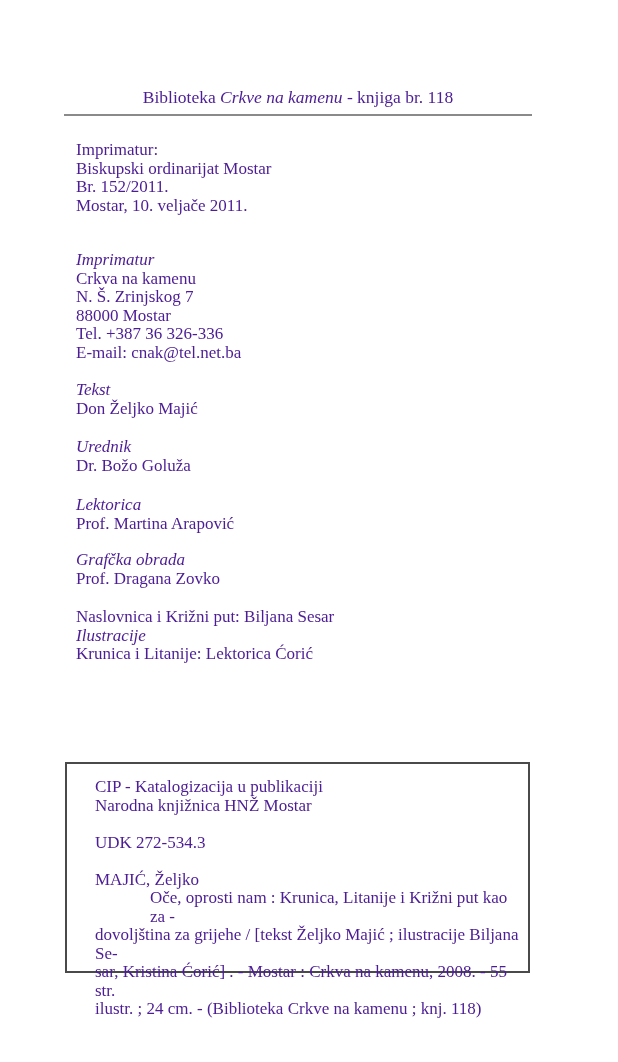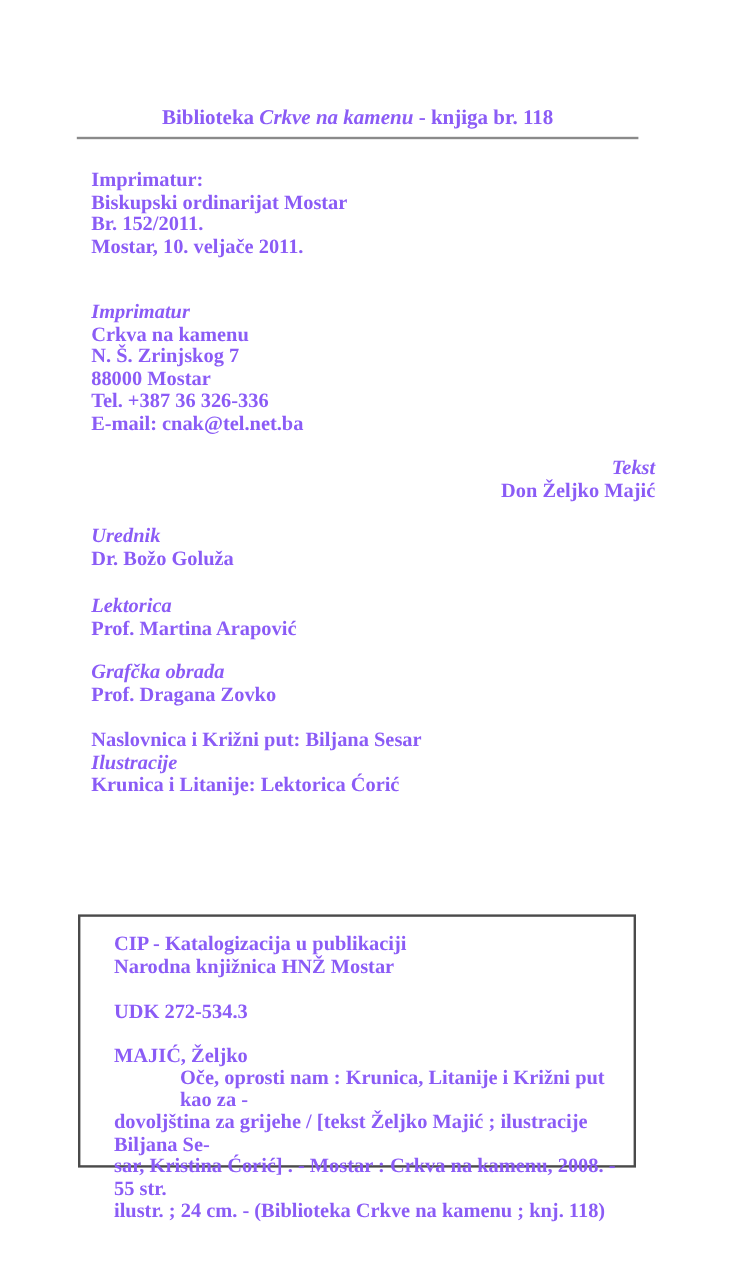--- a/index.html
+++ b/index.html
@@ -6,25 +6,24 @@
     margin: 0;
     padding: 0;
     background: #ffffff;
   }
   .page {
     position: relative;
     width: 618px;
     height: 1062px;
     background: #ffffff;
     font-family: "Liberation Serif", "DejaVu Serif", serif;
-    color: #8b5cf6;
+    color: #4c1d95;
     font-size: 17px;
     line-height: 18.5px;
     overflow: hidden;
-    font-weight: bold;
   }
   .header-line {
     position: absolute;
     top: 86px;
     left: 64px;
     width: 468px;
     text-align: center;
     font-size: 17.5px;
     line-height: 22px;
     white-space: nowrap;
@@ -76,21 +75,21 @@
 
   <div class="block" style="top:251px;">
     <div class="line label">Imprimatur</div>
     <div class="line">Crkva na kamenu</div>
     <div class="line">N. Š. Zrinjskog 7</div>
     <div class="line">88000 Mostar</div>
     <div class="line">Tel. +387 36 326-336</div>
     <div class="line">E-mail: cnak@tel.net.ba</div>
   </div>
 
-  <div class="block" style="top:381px;text-align:right;">
+  <div class="block" style="top:381px;">
     <div class="line label">Tekst</div>
     <div class="line">Don Željko Majić</div>
   </div>
 
   <div class="block" style="top:438px;">
     <div class="line label">Urednik</div>
     <div class="line">Dr. Božo Goluža</div>
   </div>
 
   <div class="block" style="top:496px;">

